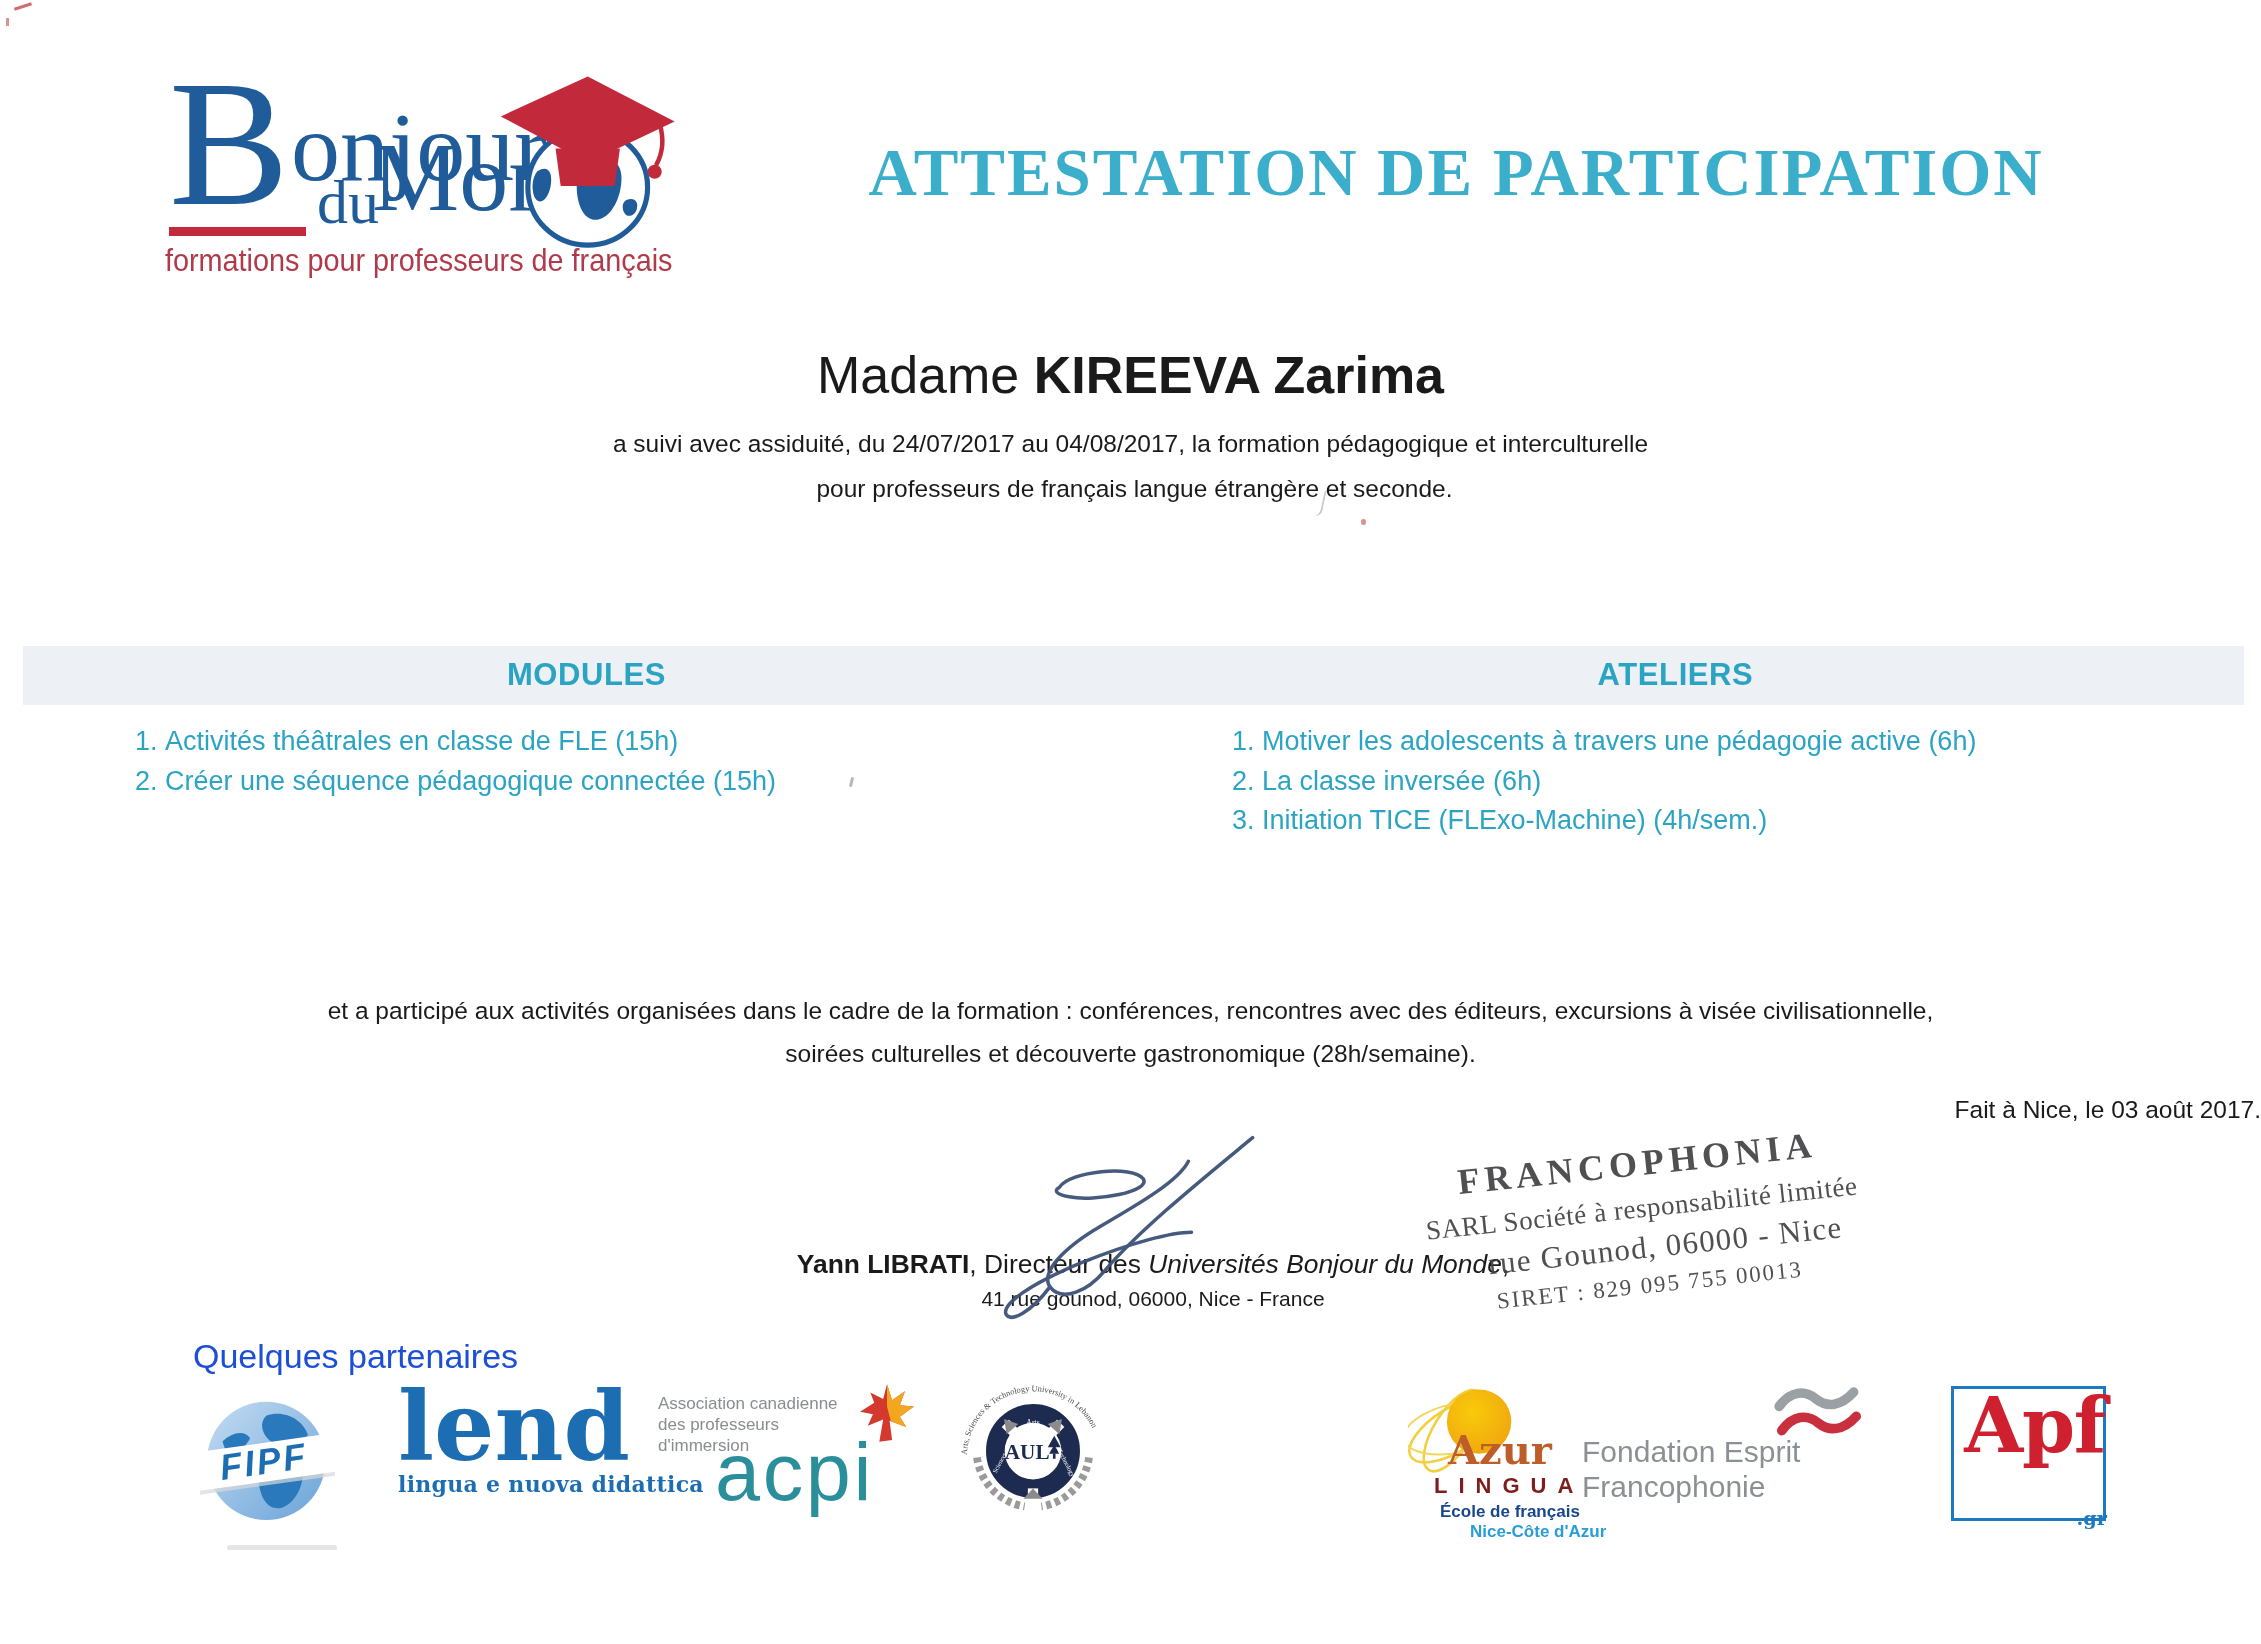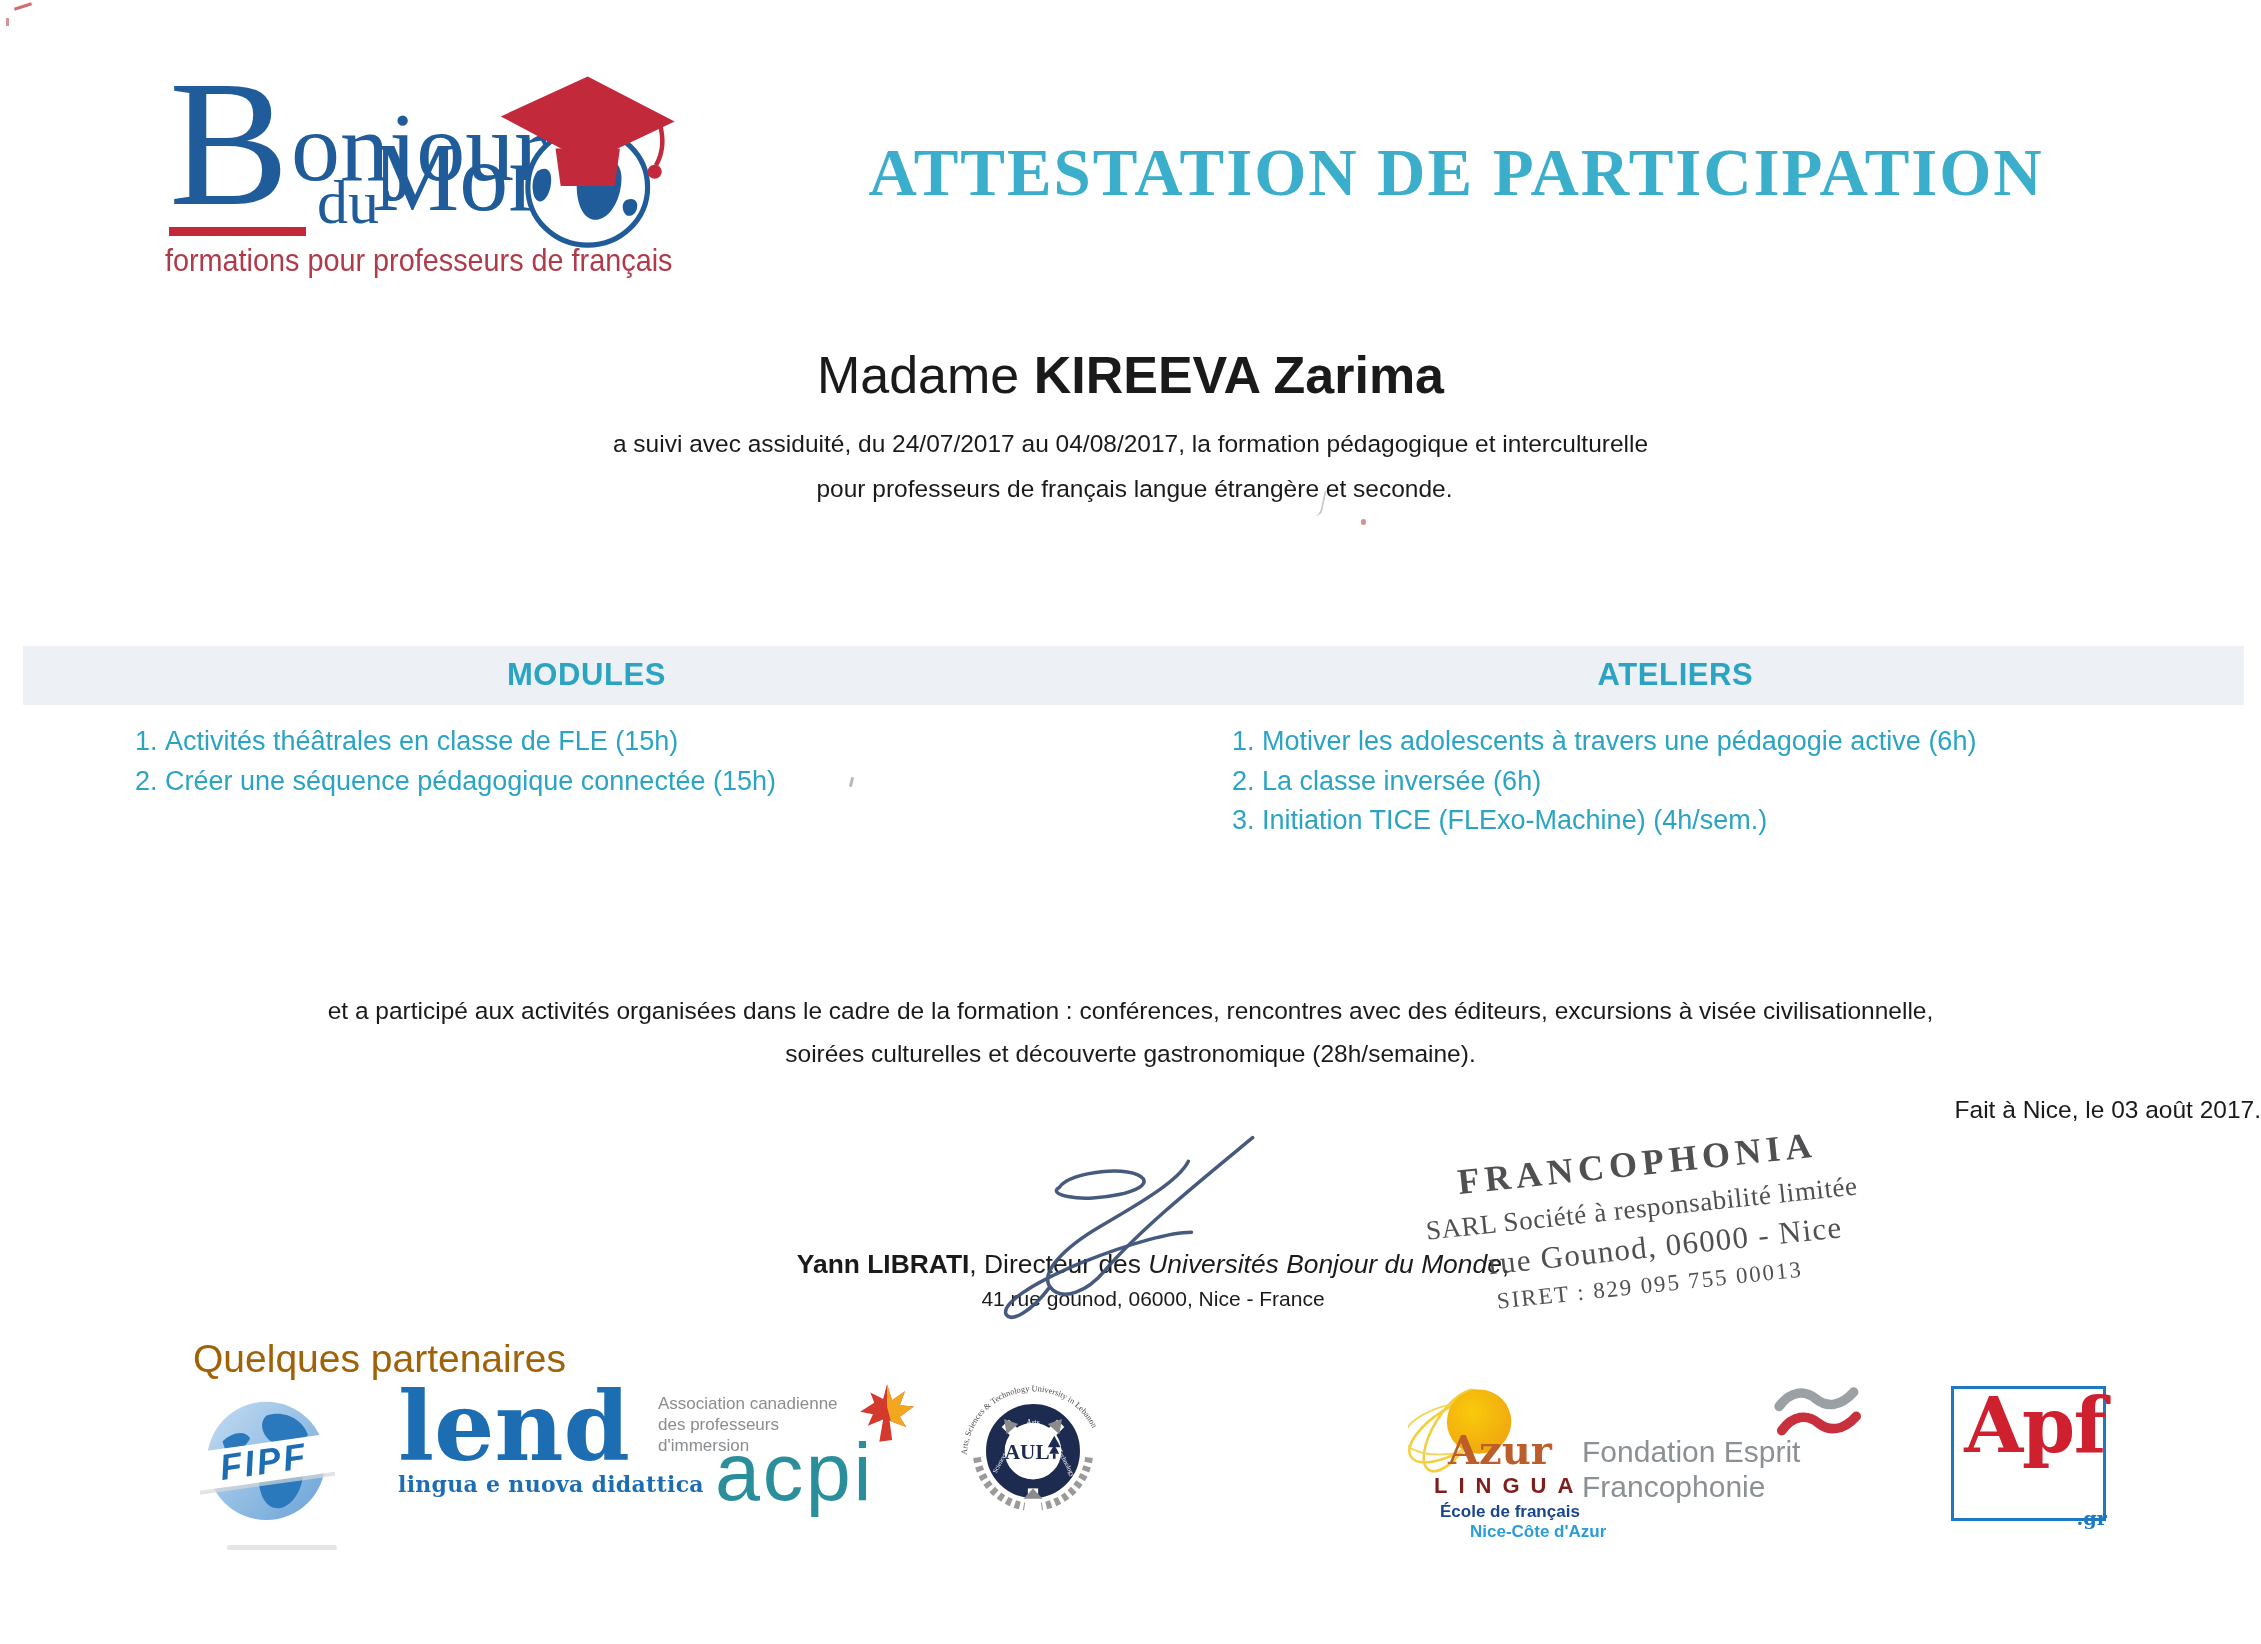--- a/index.html
+++ b/index.html
@@ -49,21 +49,21 @@
 
   
   .stamp{left:1379px;top:1142px;width:528px;transform:rotate(-6deg);transform-origin:center;
          font-family:"Liberation Serif",serif;color:#434346;text-align:center;opacity:.93;z-index:5;}
   .stamp .s1{font-size:36px;font-weight:bold;letter-spacing:5.2px;}
   .stamp .s2{font-size:27px;margin-top:9px;letter-spacing:0.6px;}
   .stamp .s3{font-size:31px;margin-top:6.4px;letter-spacing:1.3px;text-indent:39px;}
   .stamp .s4{font-size:23px;margin-top:6.4px;letter-spacing:1.9px;}
 
   
-  .partners-heading{left:193px;top:1337px;font-size:39px;color:#a16207;}
+  .partners-heading{left:193px;top:1337px;font-size:34px;color:#1d4ed8;}
   .fipf{left:200px;top:1390px;}
   .fipf-shadow{left:227px;top:1545px;width:110px;height:4.5px;background:#e2e2e2;border-radius:2.6px;opacity:.9;}
   .lend{left:398px;top:1385px;color:#1d6db3;font-family:"DejaVu Serif",serif;}
   .lend .lend-name{font-size:95px;font-weight:bold;line-height:.88;}
   .lend .lend-tag{font-size:22px;font-weight:bold;margin-top:2.6px;letter-spacing:0.3px;white-space:nowrap;}
   .acpi{left:658px;top:1389px;width:258px;}
   .acpi-assoc{position:absolute;left:0;top:3.9px;width:193px;text-align:left;font-size:17px;line-height:21px;color:#8a8d90;}
   .acpi-leaf{position:absolute;left:197px;top:-7.7px;}
   .acpi-name{position:absolute;left:57px;top:37px;font-size:81px;color:#2b8f9b;letter-spacing:2.6px;}
   .aul{left:959px;top:1379px;}

